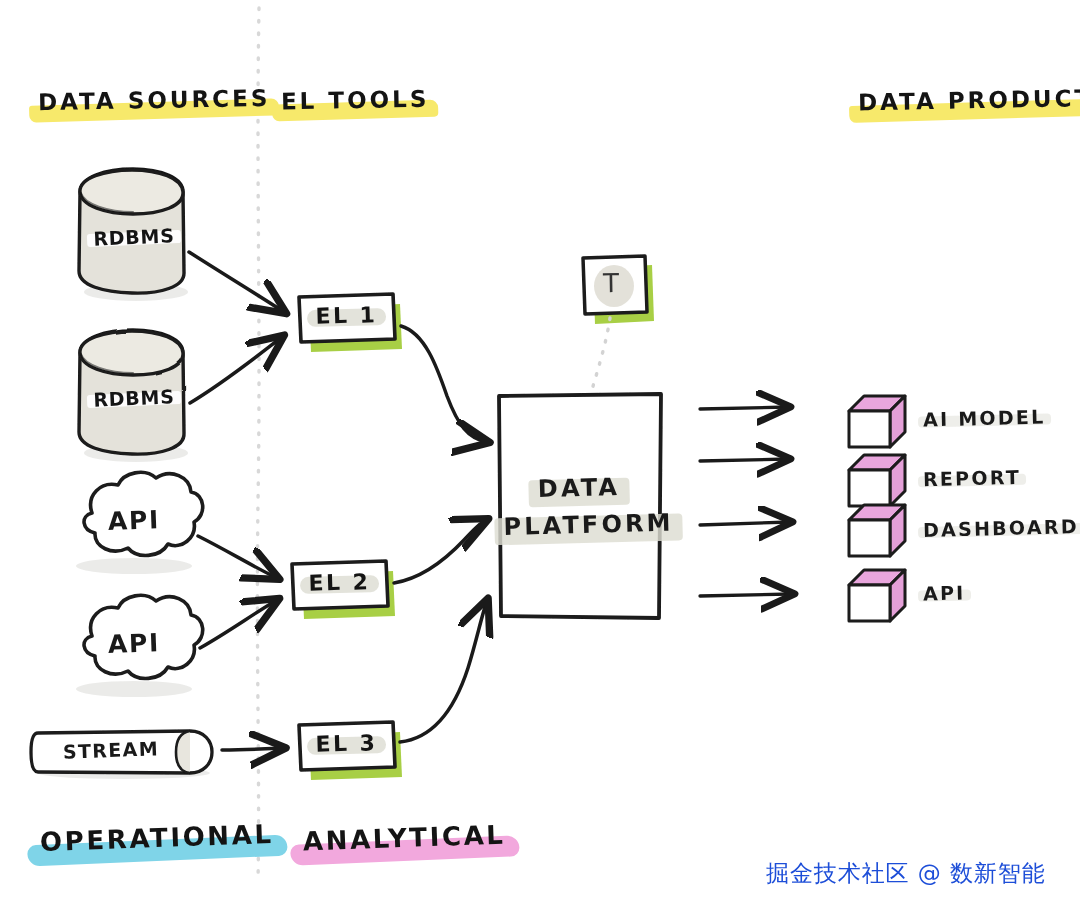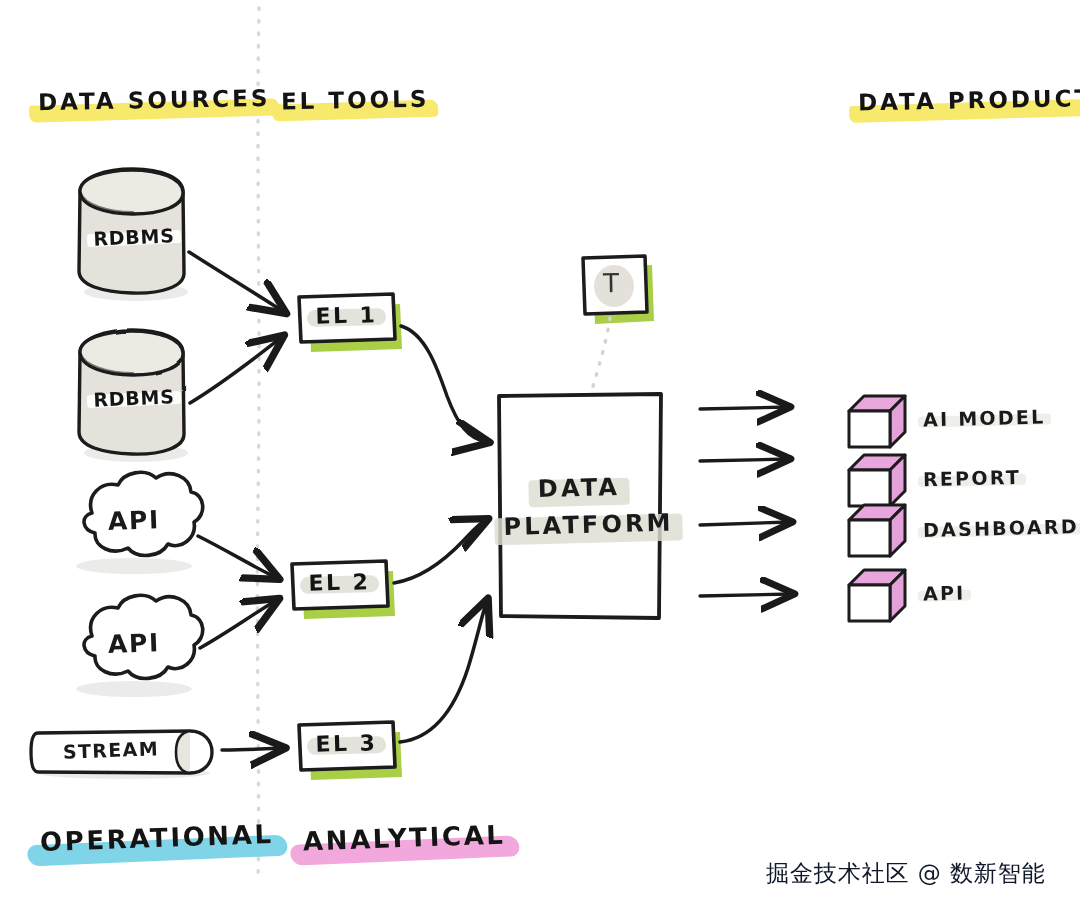--- a/index.html
+++ b/index.html
@@ -201,21 +201,21 @@
     opacity: .9;
     border-radius: 3px;
     z-index: -1;
   }
 
   
   #watermark {
     position: absolute;
     font-family: "DejaVu Sans", sans-serif;
     font-size: 23px;
-    color: #0f172a;
+    color: #1d4ed8;
     letter-spacing: 0.04em;
     white-space: nowrap;
     font-weight: 400;
   }
 </style>
 </head>
 <body>
 
 <div id="canvas">
 

